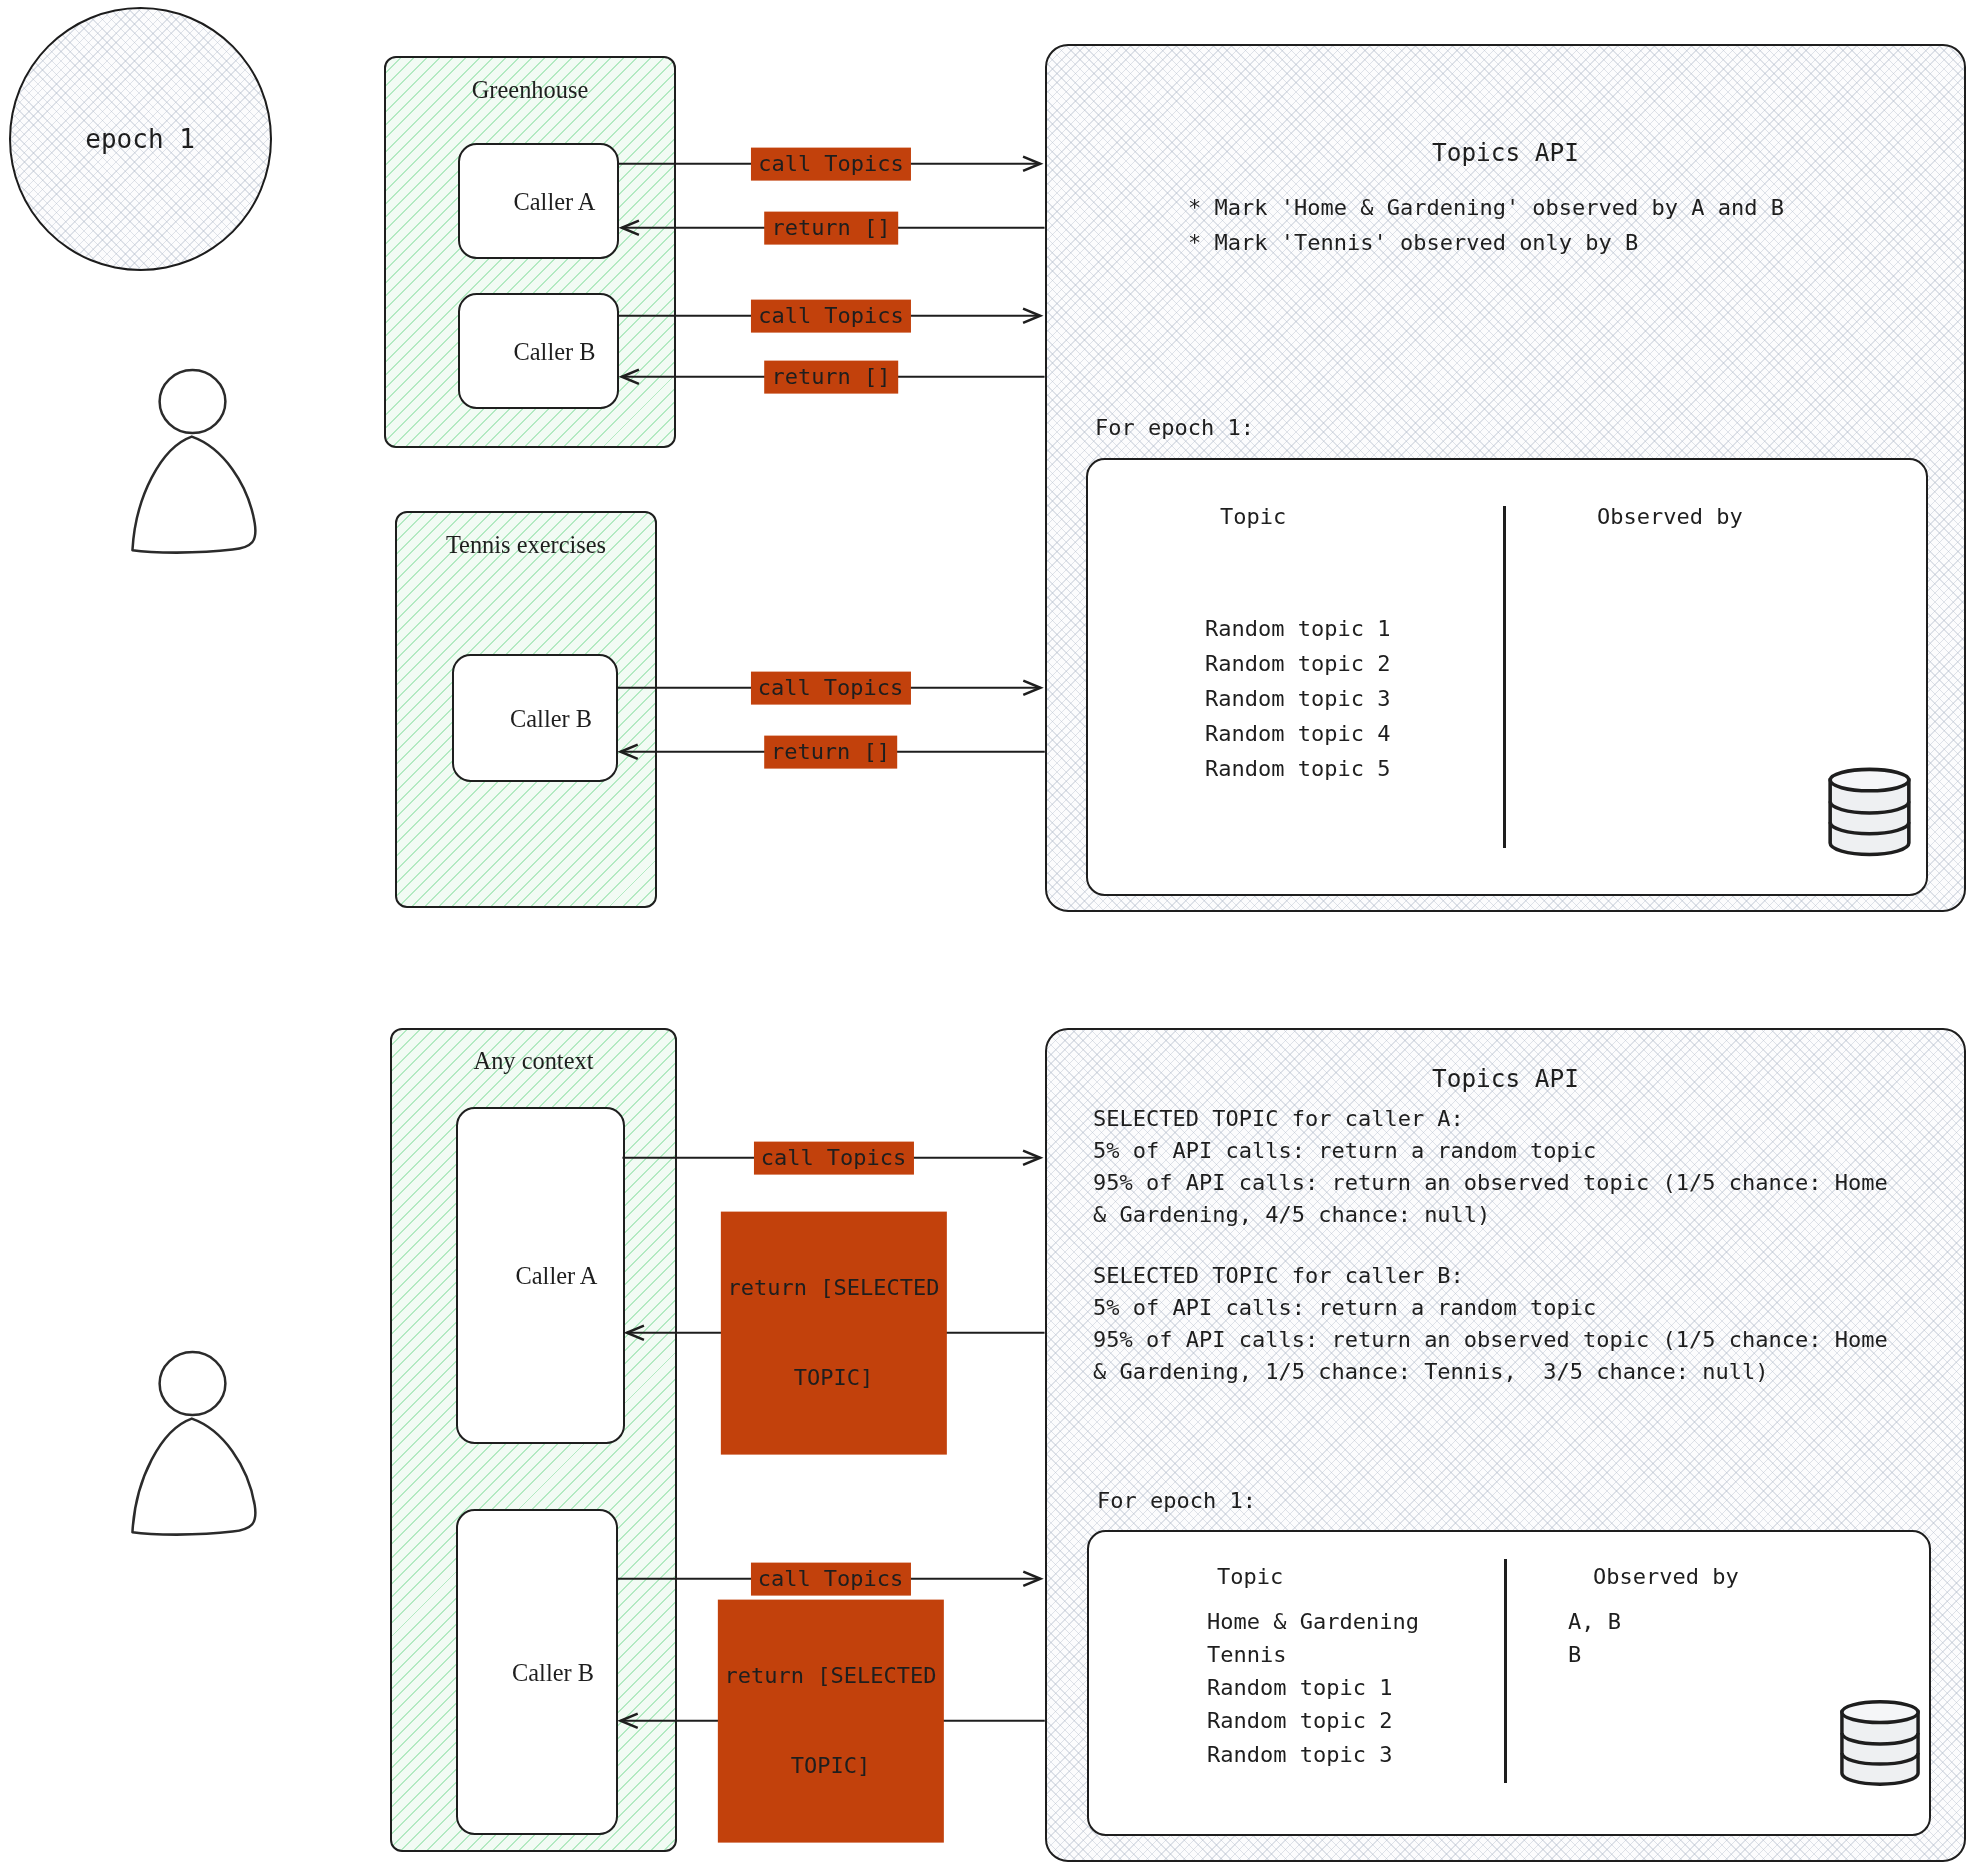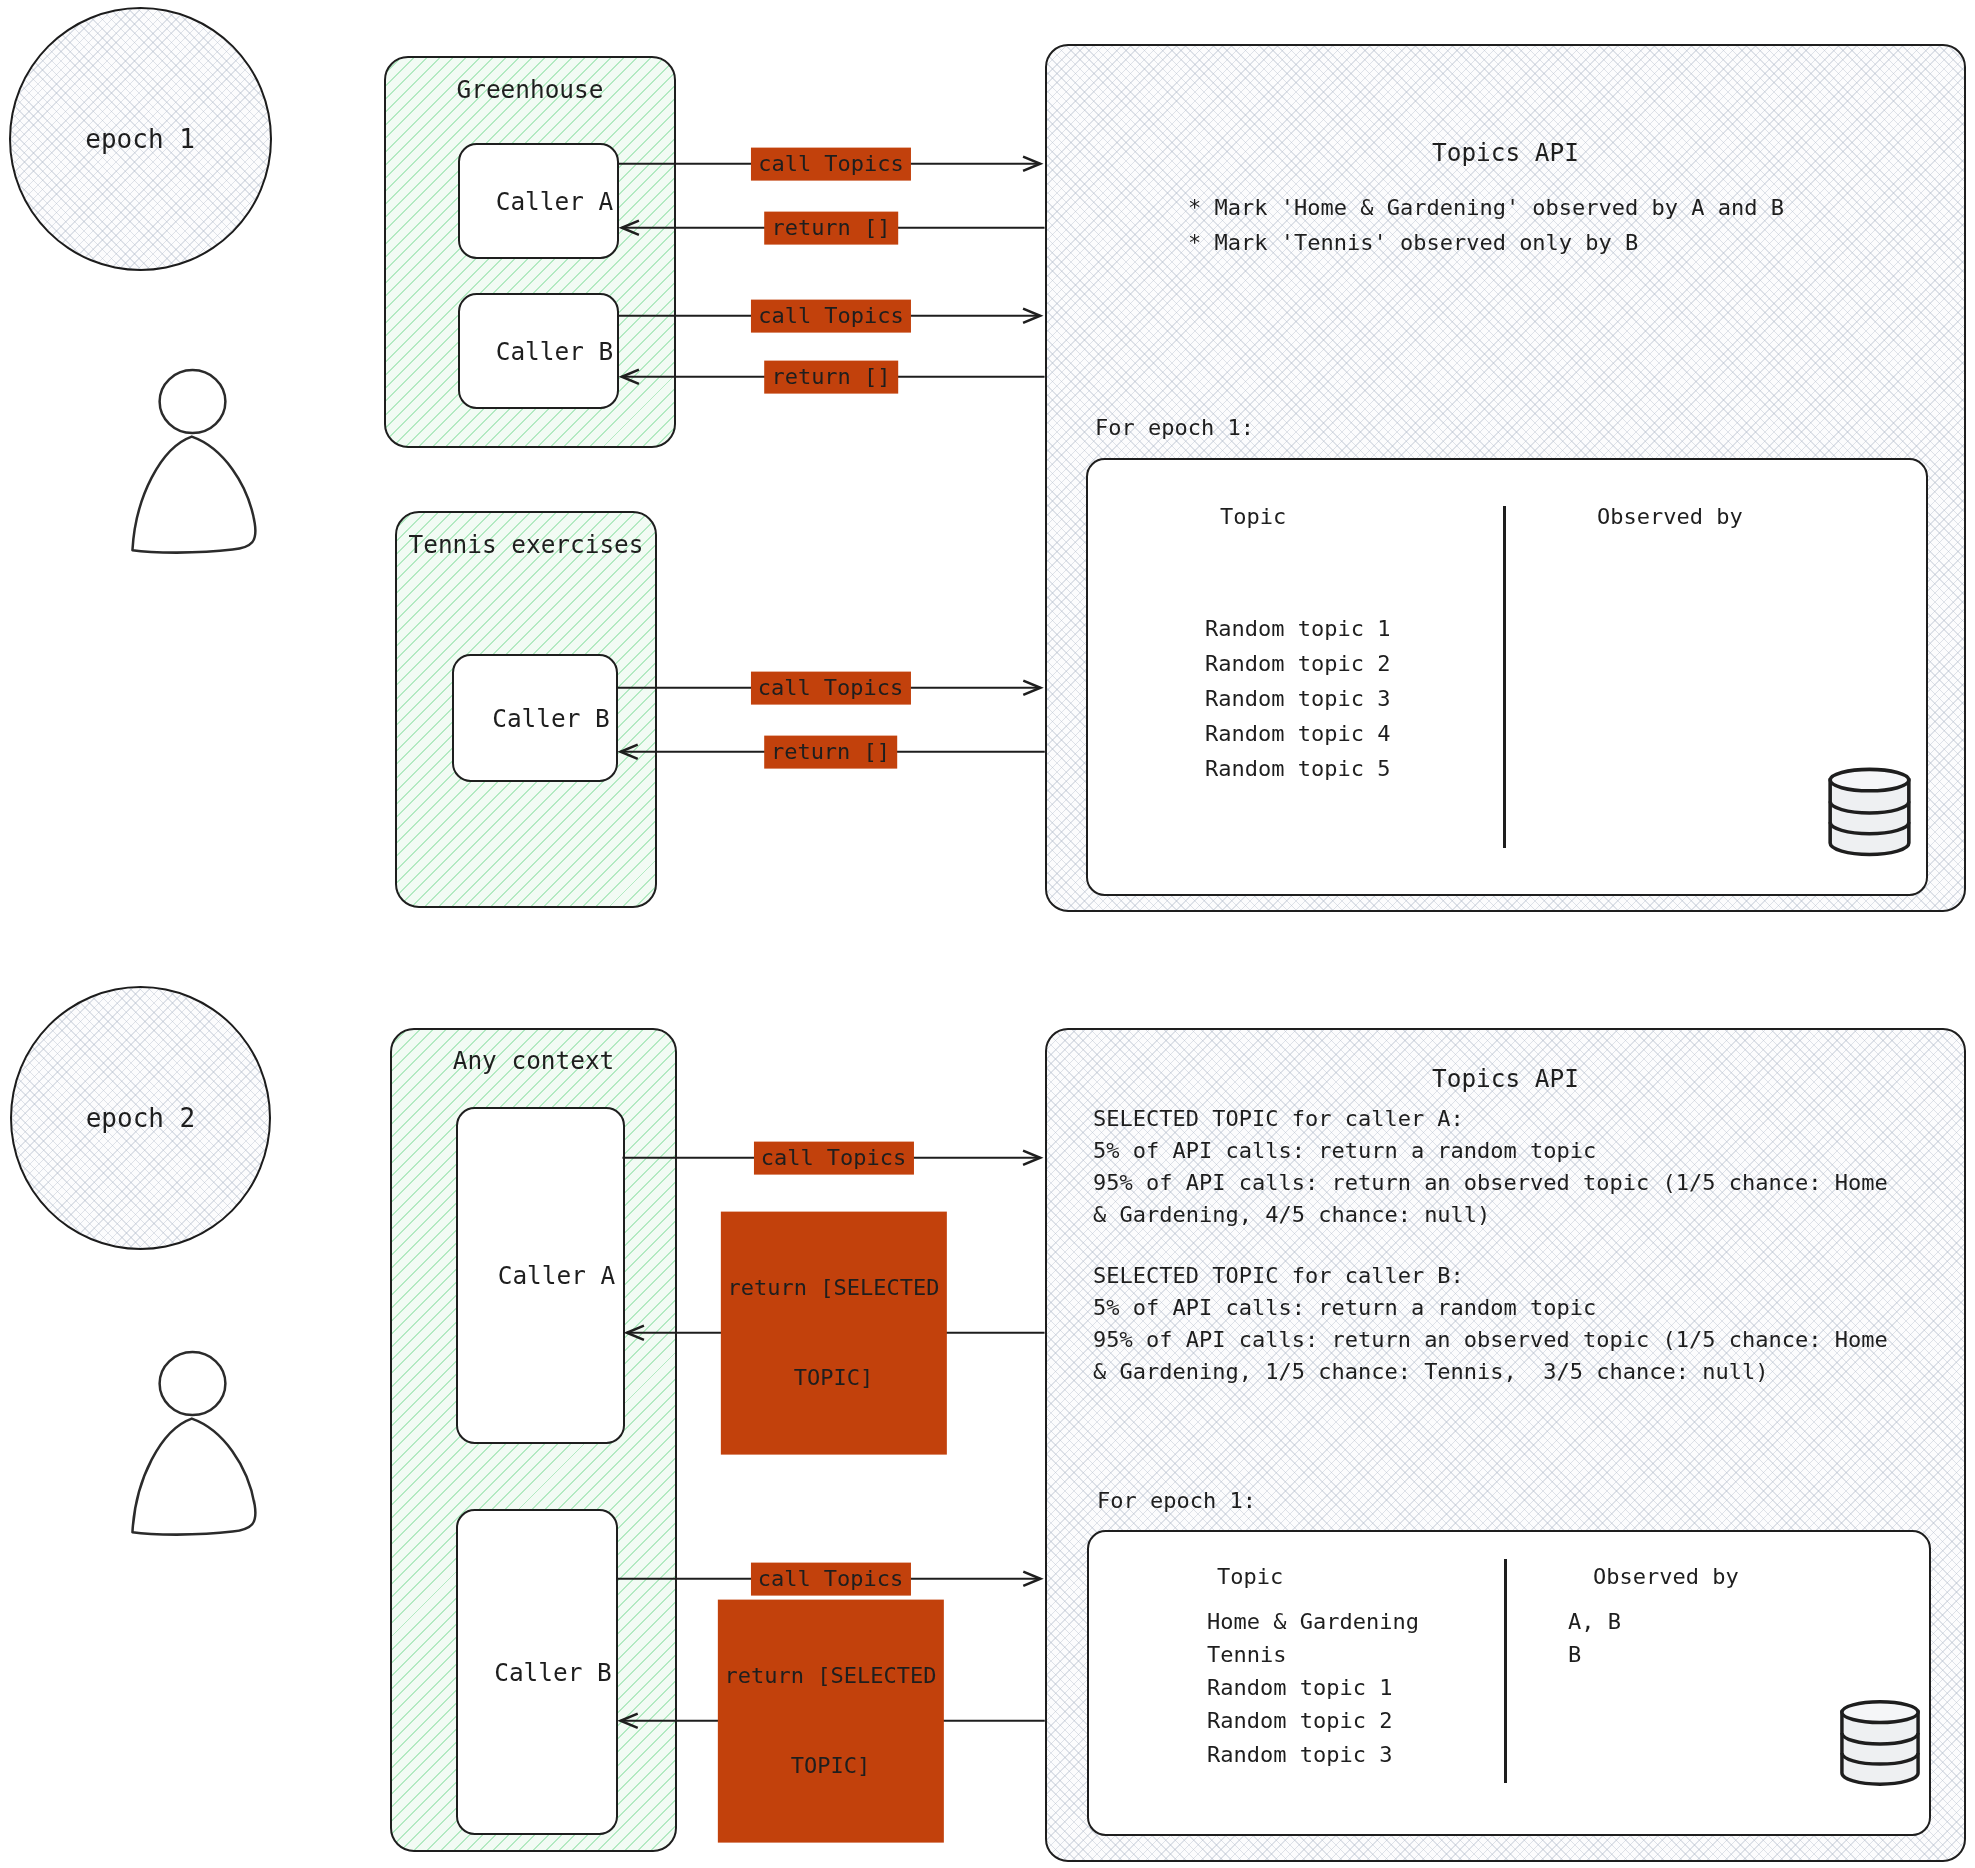--- a/index.html
+++ b/index.html
@@ -24,21 +24,21 @@
       repeating-linear-gradient(45deg,
         rgba(173,183,199,0.38) 0px, rgba(173,183,199,0.38) 1.1px,
         transparent 1.1px, transparent 6.5px),
       repeating-linear-gradient(135deg,
         rgba(173,183,199,0.38) 0px, rgba(173,183,199,0.38) 1.1px,
         transparent 1.1px, transparent 6.5px);
   }
 
   
   .outline { border:2.5px solid #1e1e1e; }
-  .rbox    { border-radius:24px; }
+  .rbox    { border-radius:12px;font-family:Liberation Serif, serif; }
   .circle  { border-radius:50%; border:2.9px solid #1c1c1c;
              display:flex; align-items:center; justify-content:center; }
   .caller  { background:#ffffff; border:2.5px solid #1e1e1e; border-radius:18.7px;
              display:flex; align-items:center; justify-content:center;padding-left:32px; }
   .innerbox{ background:#ffffff; border:2.5px solid #1e1e1e; border-radius:18.7px; }
 
   
   .t31 { font-size:22px; line-height:26px; white-space:pre; }
   .t34 { font-size:24.4px; line-height:29px; white-space:pre; }
   .t36 { font-size:26px; line-height:30px; white-space:pre; }
@@ -156,23 +156,20 @@
   </div>
 
   <div class="arrow" style="left:616px; top:741px; width:429px;">
     <svg width="429" height="21.5" viewBox="0 0 598 30">
       <line x1="6" y1="15" x2="598" y2="15" stroke="#1e1e1e" stroke-width="3"></line>
       <path d="M30 5 L6 15 L30 25" fill="none" stroke="#1e1e1e" stroke-width="3.5"></path>
     </svg>
     <div class="arrow-label">return []</div>
   </div>
 
-  <div class="abs circle hatch-gray" style="left:10px; top:986px; width:261px; height:264px;">
-    <span class="t36">epoch 2</span>
-  </div>
 
   <svg class="abs" style="left:121px; top:1349px;" width="143" height="190" viewBox="0 0 200 265">
     <ellipse cx="100" cy="48" rx="46" ry="44" fill="#ffffff" stroke="#2b2b2b" stroke-width="3.5"></ellipse>
     <path d="M16 256 C20 182 56 112 99 97 C142 112 178 163 187 218 C191 243 184 252 156 255 C108 261 42 260 16 256 Z" fill="#ffffff" stroke="#2b2b2b" stroke-width="3.5" stroke-linejoin="round"></path>
   </svg>
 
   <div class="abs hatch-green outline rbox" style="left:390px; top:1028px; width:287px; height:824px;">
     <div class="box-title t34" style="top:16px;">Any context</div>
     <div class="abs caller" style="left:64px; top:77px; width:169px; height:337px;">
       <span class="t34">Caller A</span>

